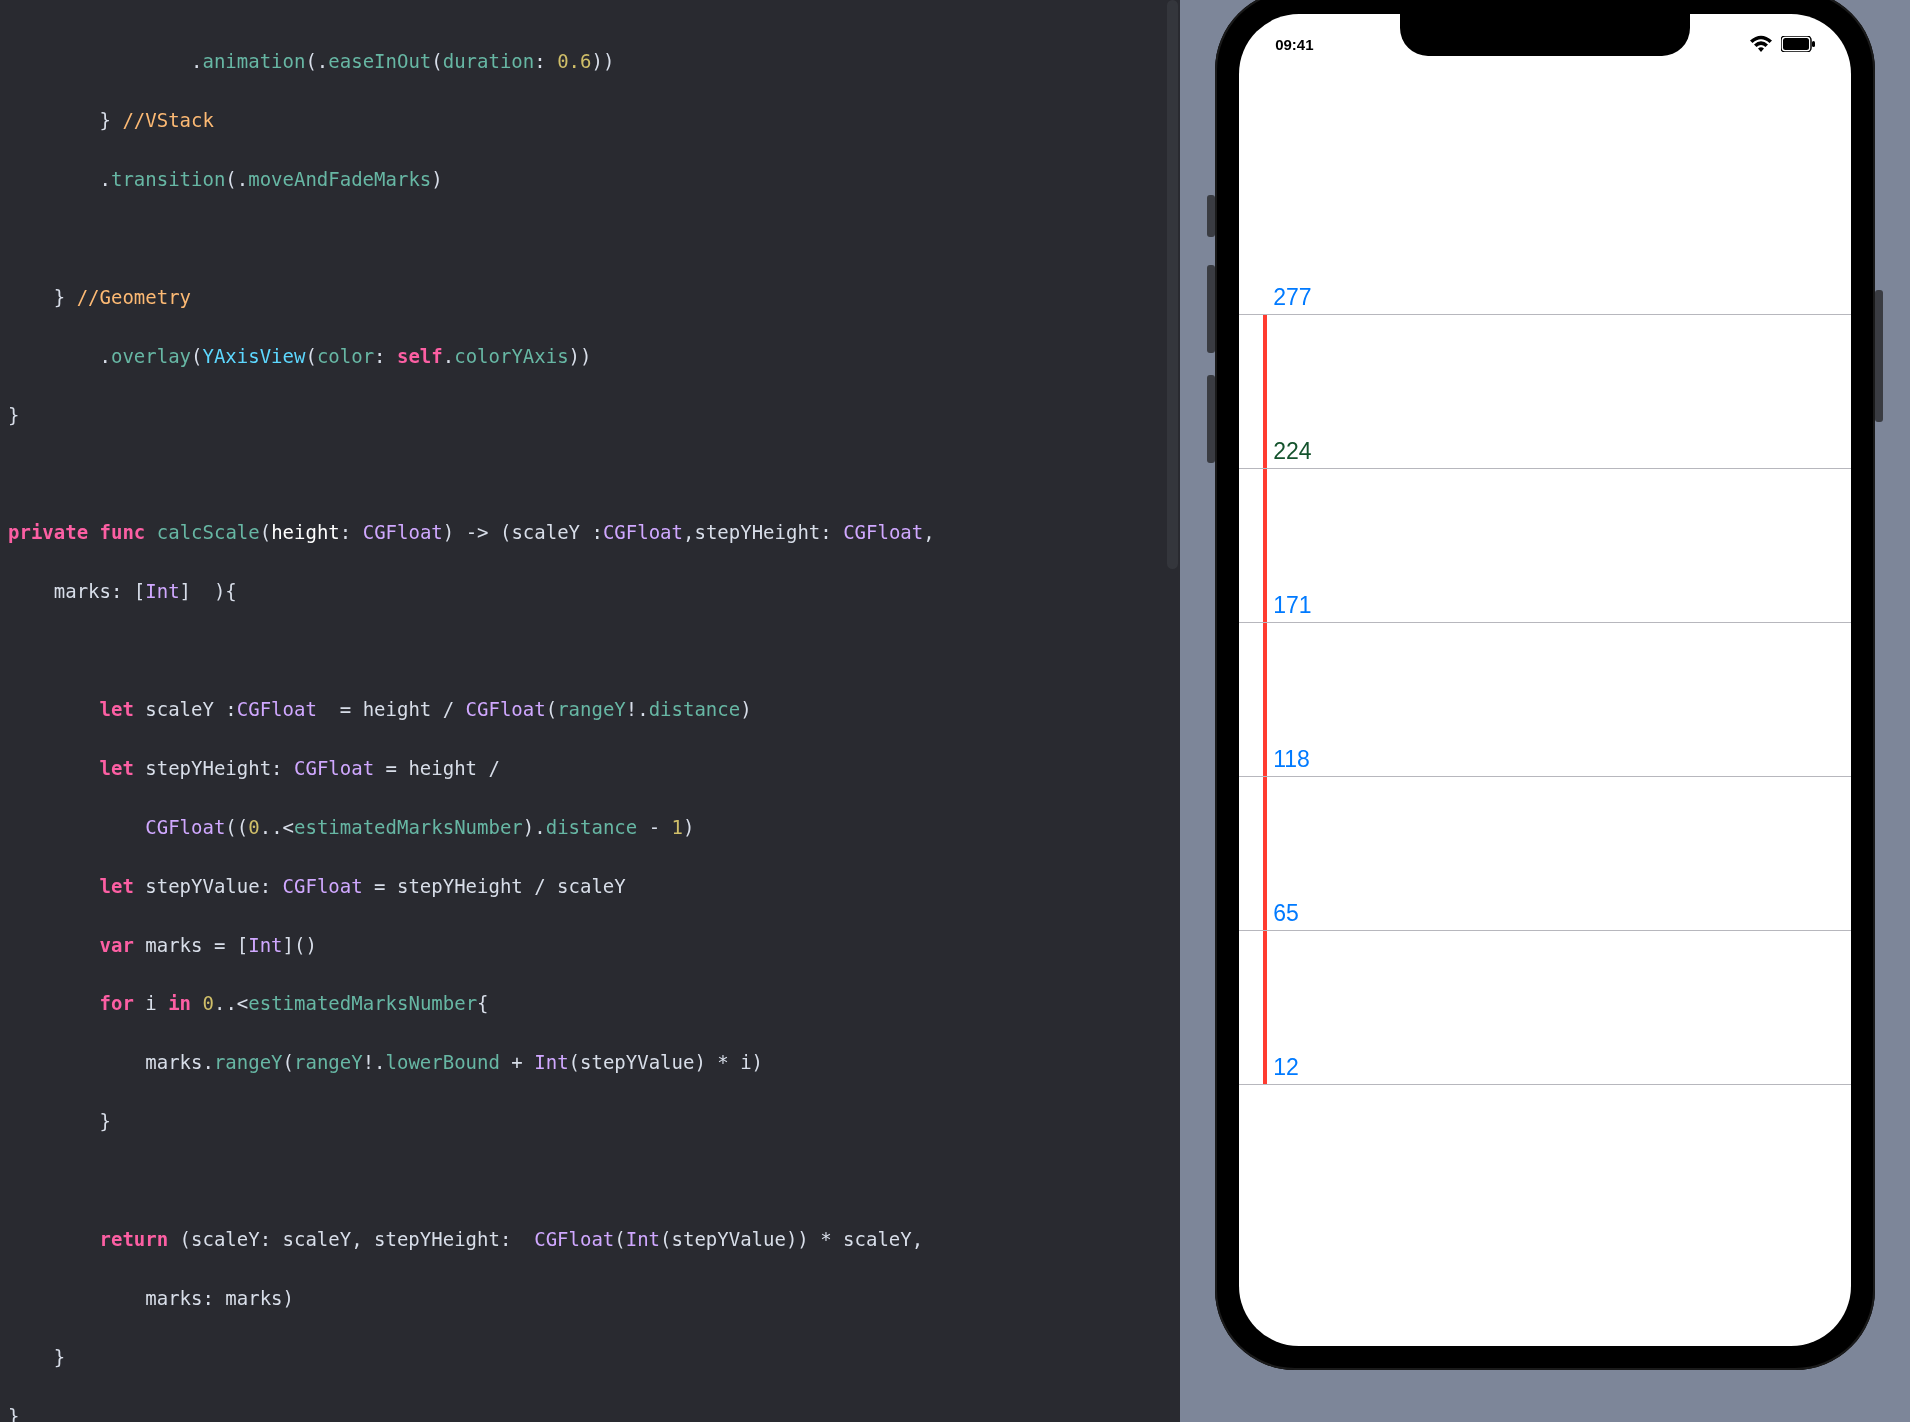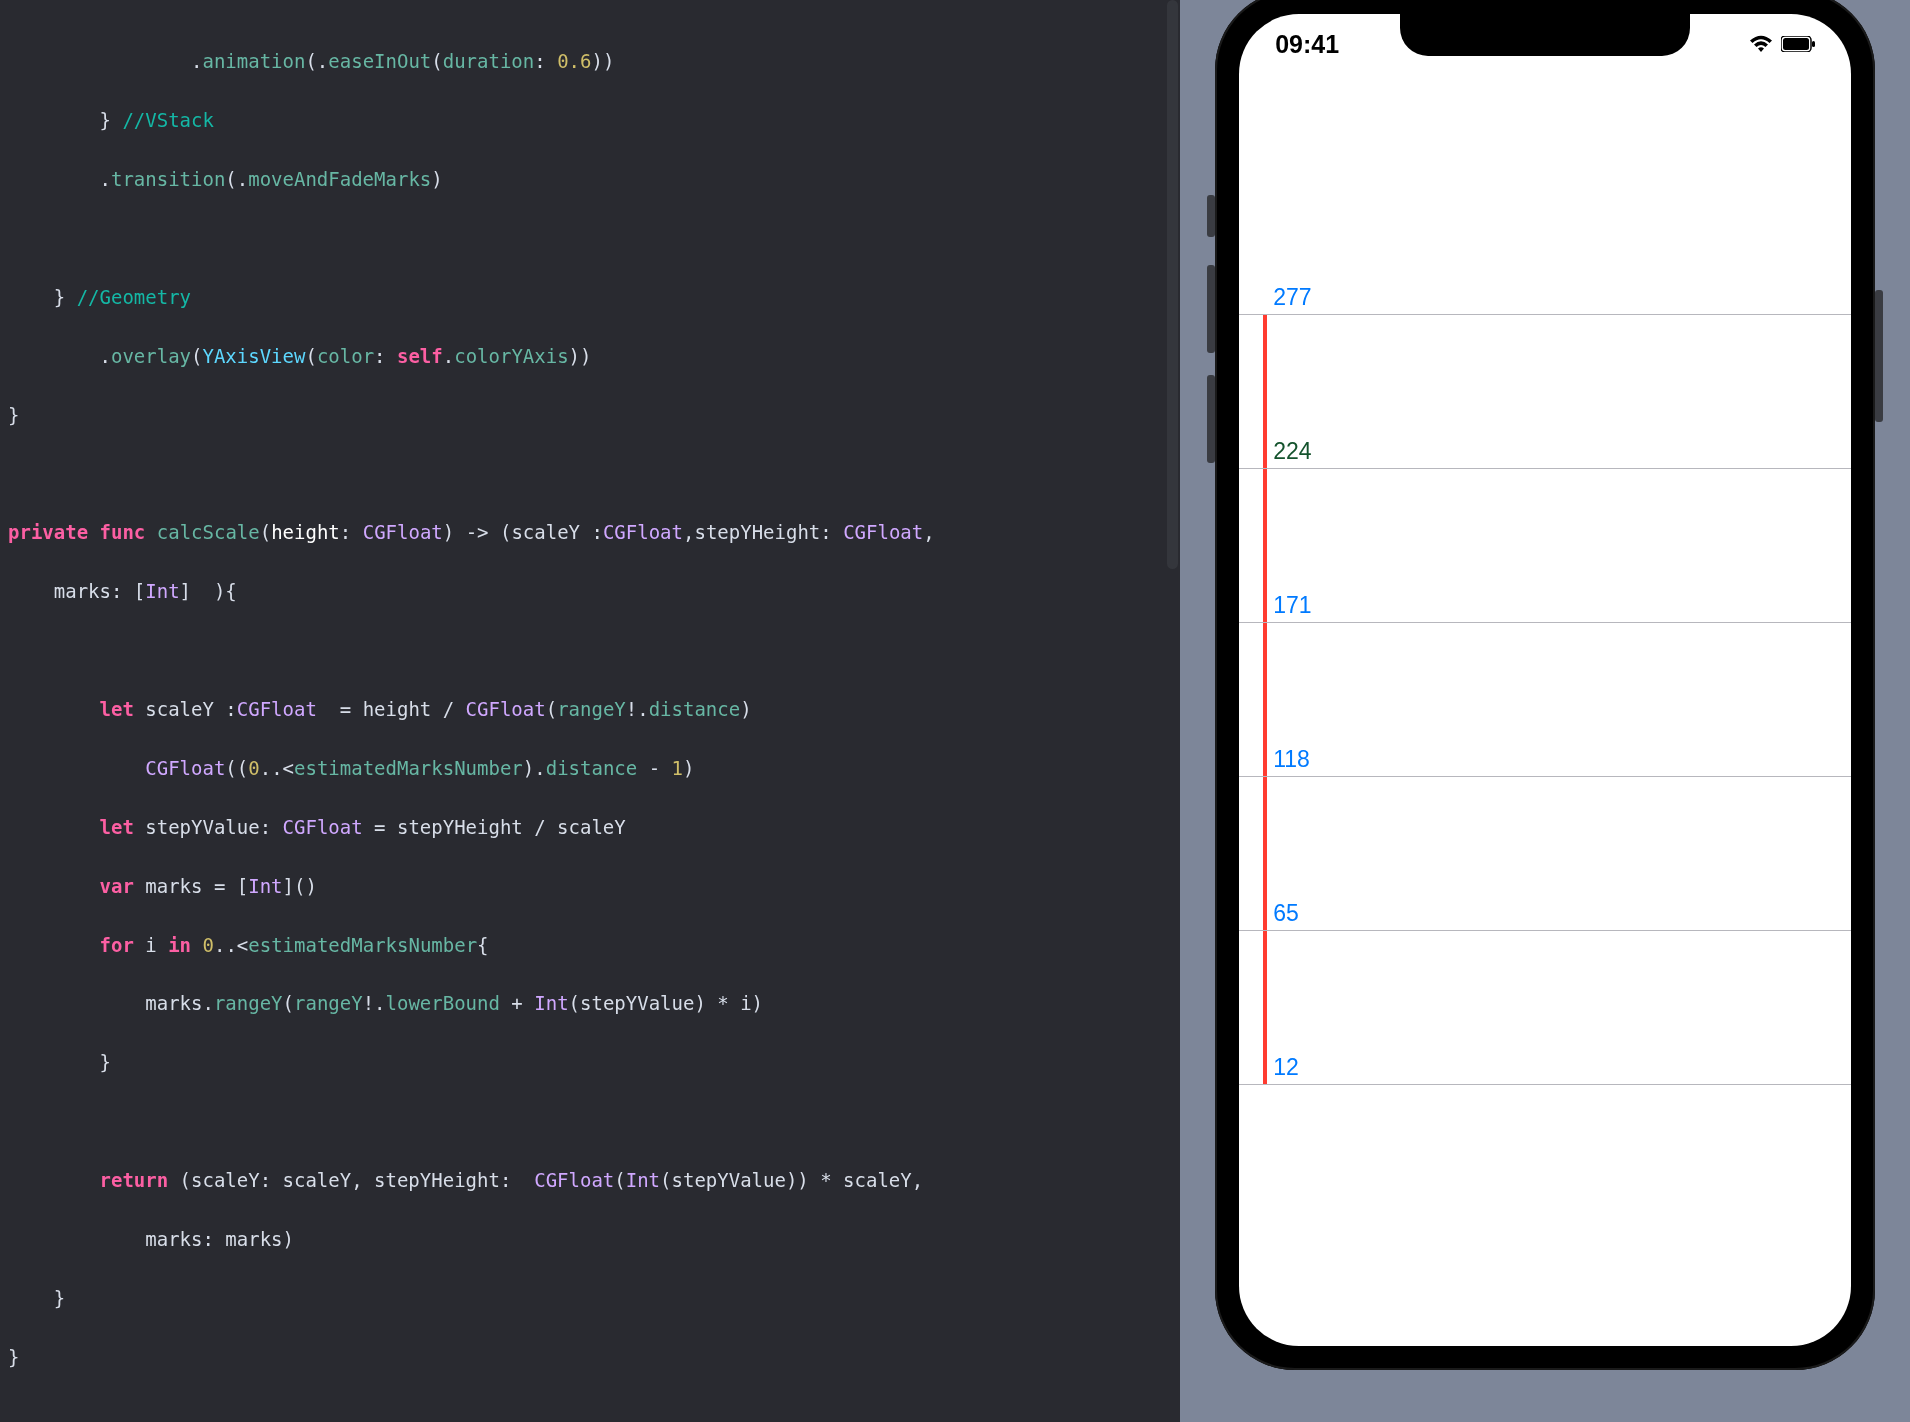--- a/index.html
+++ b/index.html
@@ -27,21 +27,21 @@
 
   
   .kw      { color:#fc5fa3; font-weight:600; }    
   .typ     { color:#5dd8ff; }                      
   .typ2    { color:#d0a8ff; }                      
   .fn      { color:#67b7a4; }                      
   .fnlbl   { color:#67b7a4; }
   .ident   { color:#ffffff; }
   .ident-g { color:#67b7a4; }
   .num     { color:#d0bf69; }                      
-  .cmt     { color:#14b8a6;margin-top:24px; }
+  .cmt     { color:#fdba74;margin-top:24px; }
   .prop    { color:#67b7a4; }                      
   .self    { color:#fc5fa3; font-weight:600; }
 
   
   .preview-col {
     flex: 1 1 auto;
     display:flex;
     align-items:flex-start;
     justify-content:center;
     background:#7d8699;
@@ -83,21 +83,21 @@
     z-index:10;
   }
 
   .statusbar {
     position:absolute; top:0; left:0; right:0;
     height:60px;
     display:flex; align-items:center; justify-content:space-between;
     padding:0 36px;
     font-family:-apple-system, "SF Pro", sans-serif;
     font-weight:600;
-    font-size:25px;
+    font-size:15px;
     color:#000;
     z-index:5;
   }
   .status-right { display:flex; align-items:center; gap:8px; }
   .wifi-icon, .batt-icon { display:inline-flex; }
 
   .chart-area {
     position:absolute;
     left:0; right:0;
     top:300px;
@@ -146,20 +146,21 @@
 <span class="line">        .<span class="fn">transition</span>(.<span class="prop">moveAndFadeMarks</span>)</span>
 <span class="line"> </span>
 <span class="line">    } <span class="cmt">//Geometry</span></span>
 <span class="line">        .<span class="fn">overlay</span>(<span class="typ">YAxisView</span>(<span class="fnlbl">color</span>: <span class="self">self</span>.<span class="prop">colorYAxis</span>))</span>
 <span class="line">}</span>
 <span class="line"> </span>
 <span class="line"><span class="kw">private</span> <span class="kw">func</span> <span class="ident-g">calcScale</span>(<span class="ident">height</span>: <span class="typ2">CGFloat</span>) -&gt; (scaleY :<span class="typ2">CGFloat</span>,stepYHeight: <span class="typ2">CGFloat</span>,</span>
 <span class="line">    marks: [<span class="typ2">Int</span>]  ){</span>
 <span class="line"> </span>
 <span class="line">        <span class="kw">let</span> scaleY :<span class="typ2">CGFloat</span>  = height / <span class="typ2">CGFloat</span>(<span class="prop">rangeY</span>!.<span class="prop">distance</span>)</span>
+<span class="line">        <span class="kw">let</span> stepYHeight: <span class="typ2">CGFloat</span> = height /</span>
 <span class="line">            <span class="typ2">CGFloat</span>((<span class="num">0</span>..&lt;<span class="prop">estimatedMarksNumber</span>).<span class="prop">distance</span> - <span class="num">1</span>)</span>
 <span class="line">        <span class="kw">let</span> stepYValue: <span class="typ2">CGFloat</span> = stepYHeight / scaleY</span>
 <span class="line">        <span class="kw">var</span> marks = [<span class="typ2">Int</span>]()</span>
 <span class="line">        <span class="kw">for</span> i <span class="kw">in</span> <span class="num">0</span>..&lt;<span class="prop">estimatedMarksNumber</span>{</span>
 <span class="line">            marks.<span class="fn">rangeY</span>(<span class="prop">rangeY</span>!.<span class="prop">lowerBound</span> + <span class="typ2">Int</span>(stepYValue) * i)</span>
 <span class="line">        }</span>
 <span class="line"> </span>
 <span class="line">        <span class="kw">return</span> (scaleY: scaleY, stepYHeight:  <span class="typ2">CGFloat</span>(<span class="typ2">Int</span>(stepYValue)) * scaleY,</span>
 <span class="line">            marks: marks)</span>
 <span class="line">    }</span>

